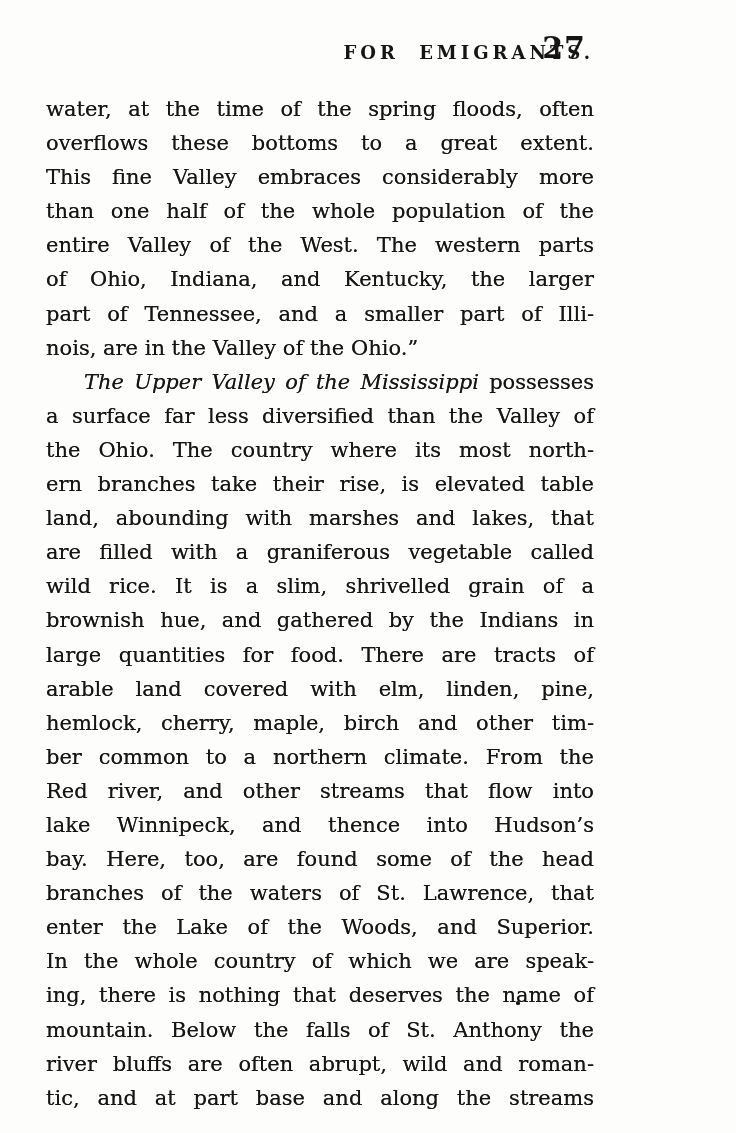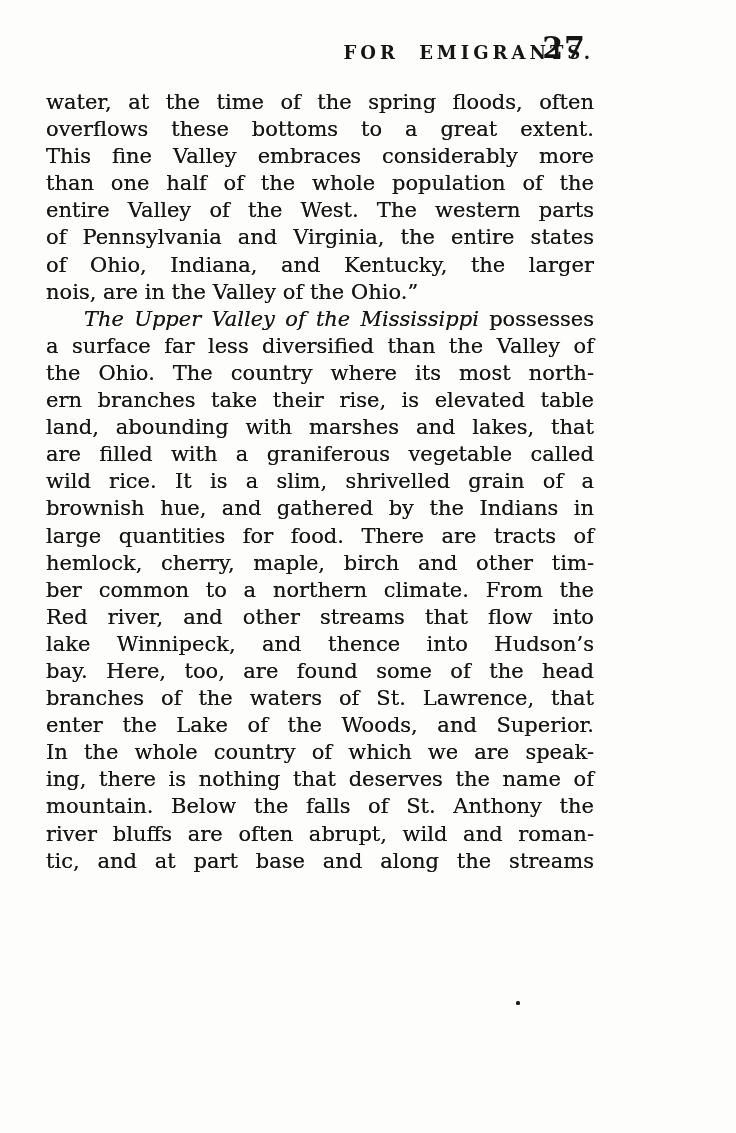--- a/index.html
+++ b/index.html
@@ -43,20 +43,21 @@
     width: 548px;
     font-size: 21px;
     line-height: 27.1px;
     text-shadow: 0 0 0.3px rgba(20,20,20,0.75);
   }
   .line {
     height: 27.1px;
     text-align: justify;
     text-align-last: justify;
     overflow: visible;
+    margin-top: 7px;
   }
   .line.short {
     text-align-last: left;
   }
   .line.indent {
     text-indent: 38px;
   }
   .italic {
     font-style: italic;
   }
@@ -79,35 +80,36 @@
   <div class="page-number">27</div>
 
   <div class="text-block">
 
     <div>
       <div class="line">water, at the time of the spring floods, often</div>
       <div class="line">overflows these bottoms to a great extent.</div>
       <div class="line">This fine Valley embraces considerably more</div>
       <div class="line">than one half of the whole population of the</div>
       <div class="line">entire Valley of the West. The western parts</div>
-      <div class="line">of Pennsylvania and Virginia, the entire states</div>
       <div class="line">of Ohio, Indiana, and Kentucky, the larger</div>
+      <div class="line">part of Tennessee, and a smaller part of Illi-</div>
       <div class="line short">nois, are in the Valley of the Ohio.”</div>
     </div>
 
     <div>
       <div class="line indent"><span class="italic">The Upper Valley of the Mississippi</span><span> possesses</span></div>
       <div class="line">a surface far less diversified than the Valley of</div>
       <div class="line">the Ohio. The country where its most north-</div>
       <div class="line">ern branches take their rise, is elevated table</div>
       <div class="line">land, abounding with marshes and lakes, that</div>
       <div class="line">are filled with a graniferous vegetable called</div>
       <div class="line">wild rice. It is a slim, shrivelled grain of a</div>
       <div class="line">brownish hue, and gathered by the Indians in</div>
       <div class="line">large quantities for food. There are tracts of</div>
+      <div class="line">arable land covered with elm, linden, pine,</div>
       <div class="line">hemlock, cherry, maple, birch and other tim-</div>
       <div class="line">ber common to a northern climate. From the</div>
       <div class="line">Red river, and other streams that flow into</div>
       <div class="line">lake Winnipeck, and thence into Hudson’s</div>
       <div class="line">bay. Here, too, are found some of the head</div>
       <div class="line">branches of the waters of St. Lawrence, that</div>
       <div class="line">enter the Lake of the Woods, and Superior.</div>
       <div class="line">In the whole country of which we are speak-</div>
       <div class="line">ing, there is nothing that deserves the name of</div>
       <div class="line">mountain. Below the falls of St. Anthony the</div>

